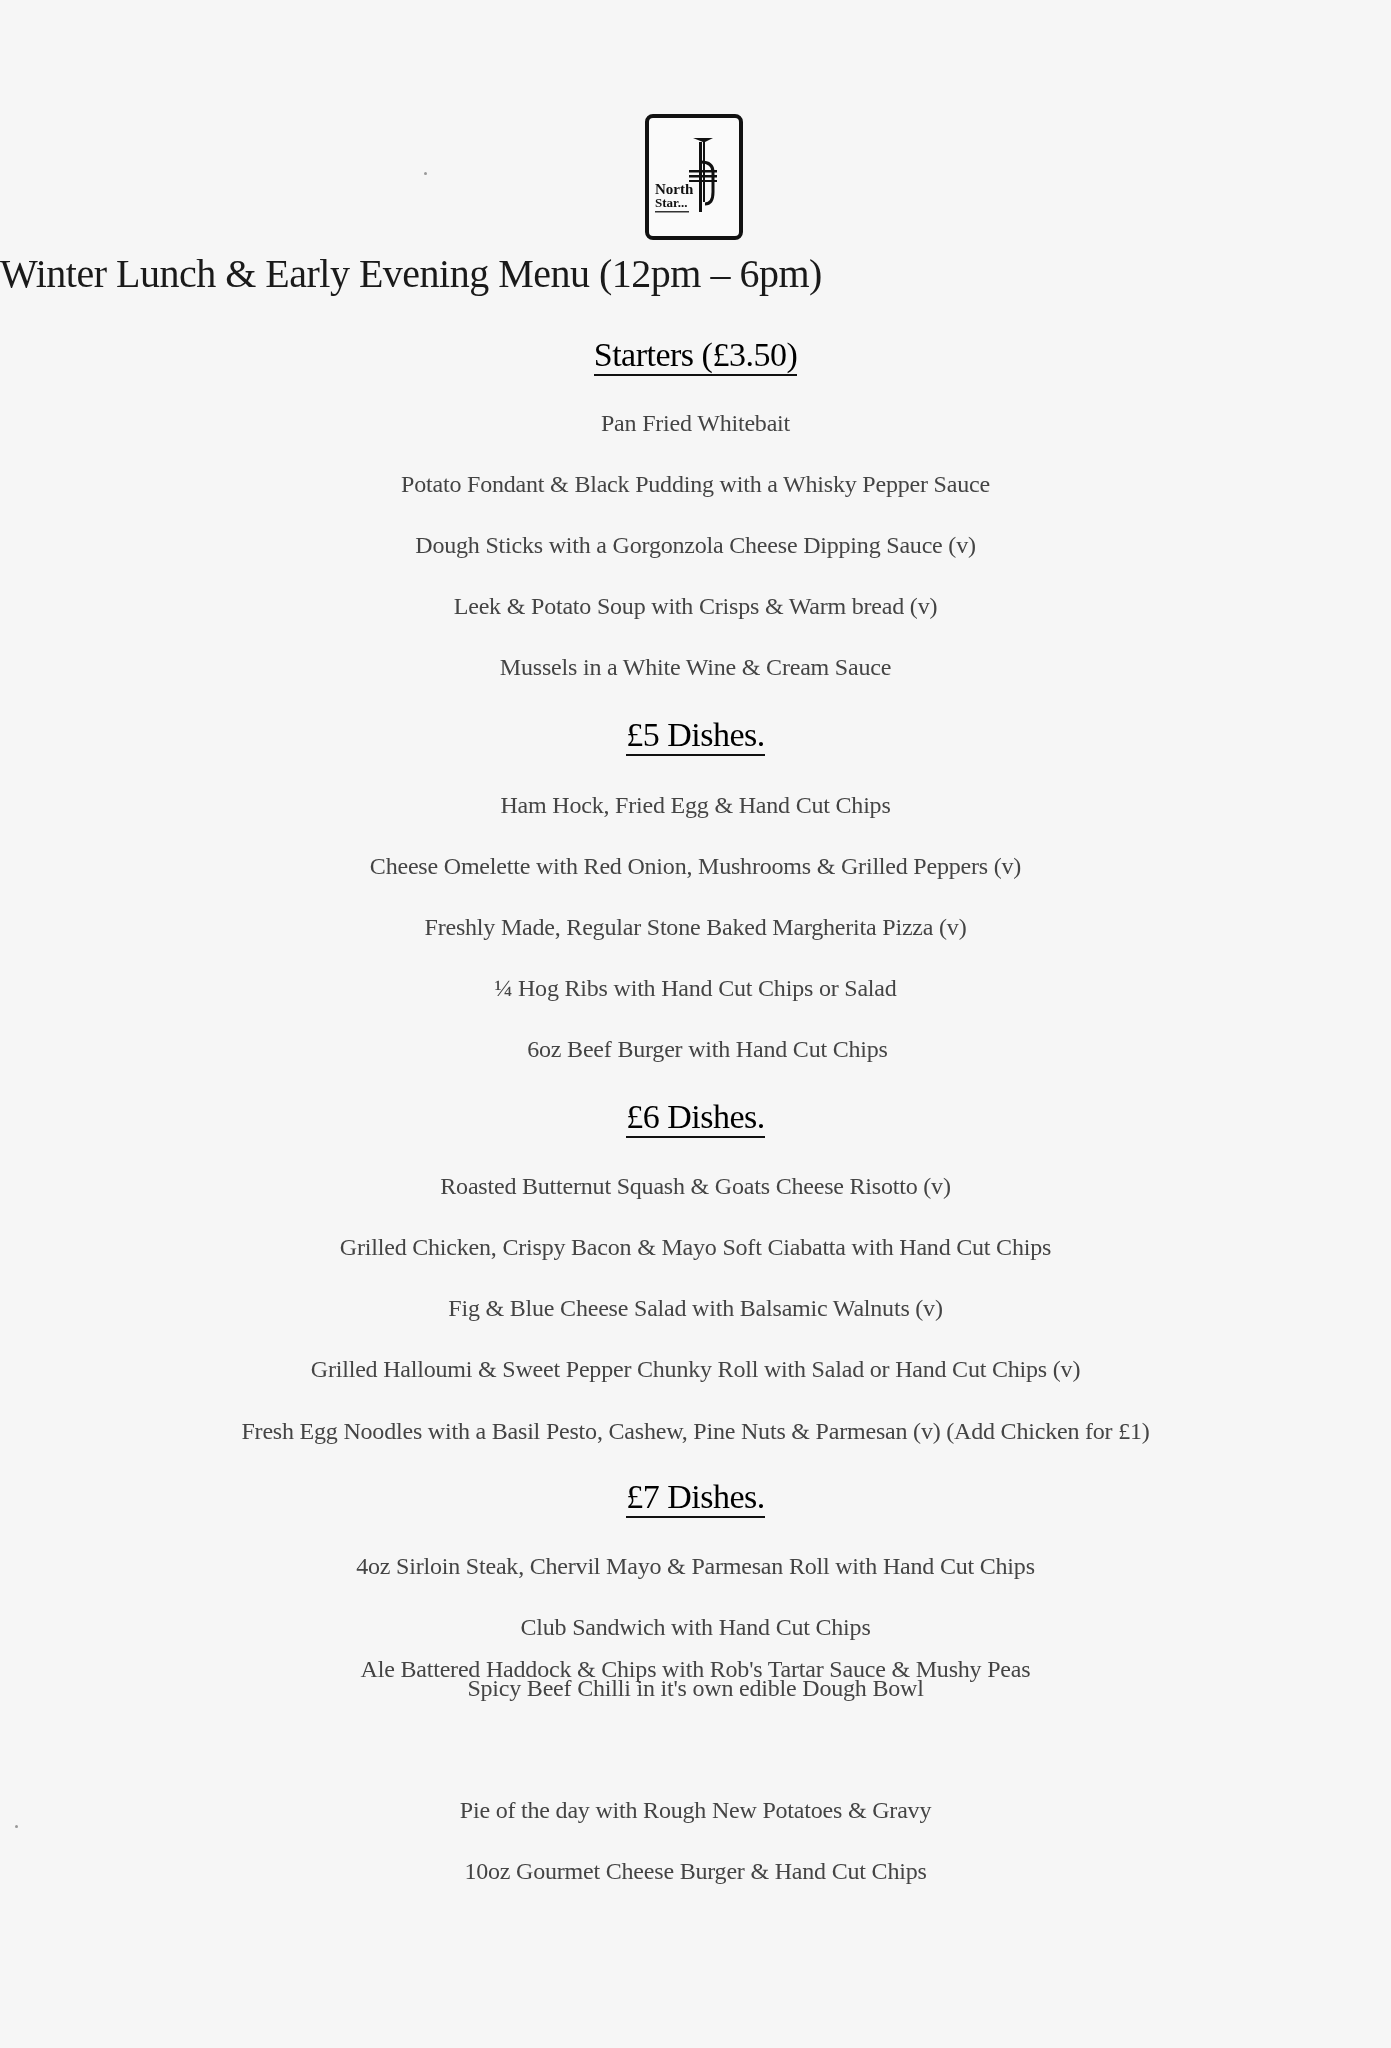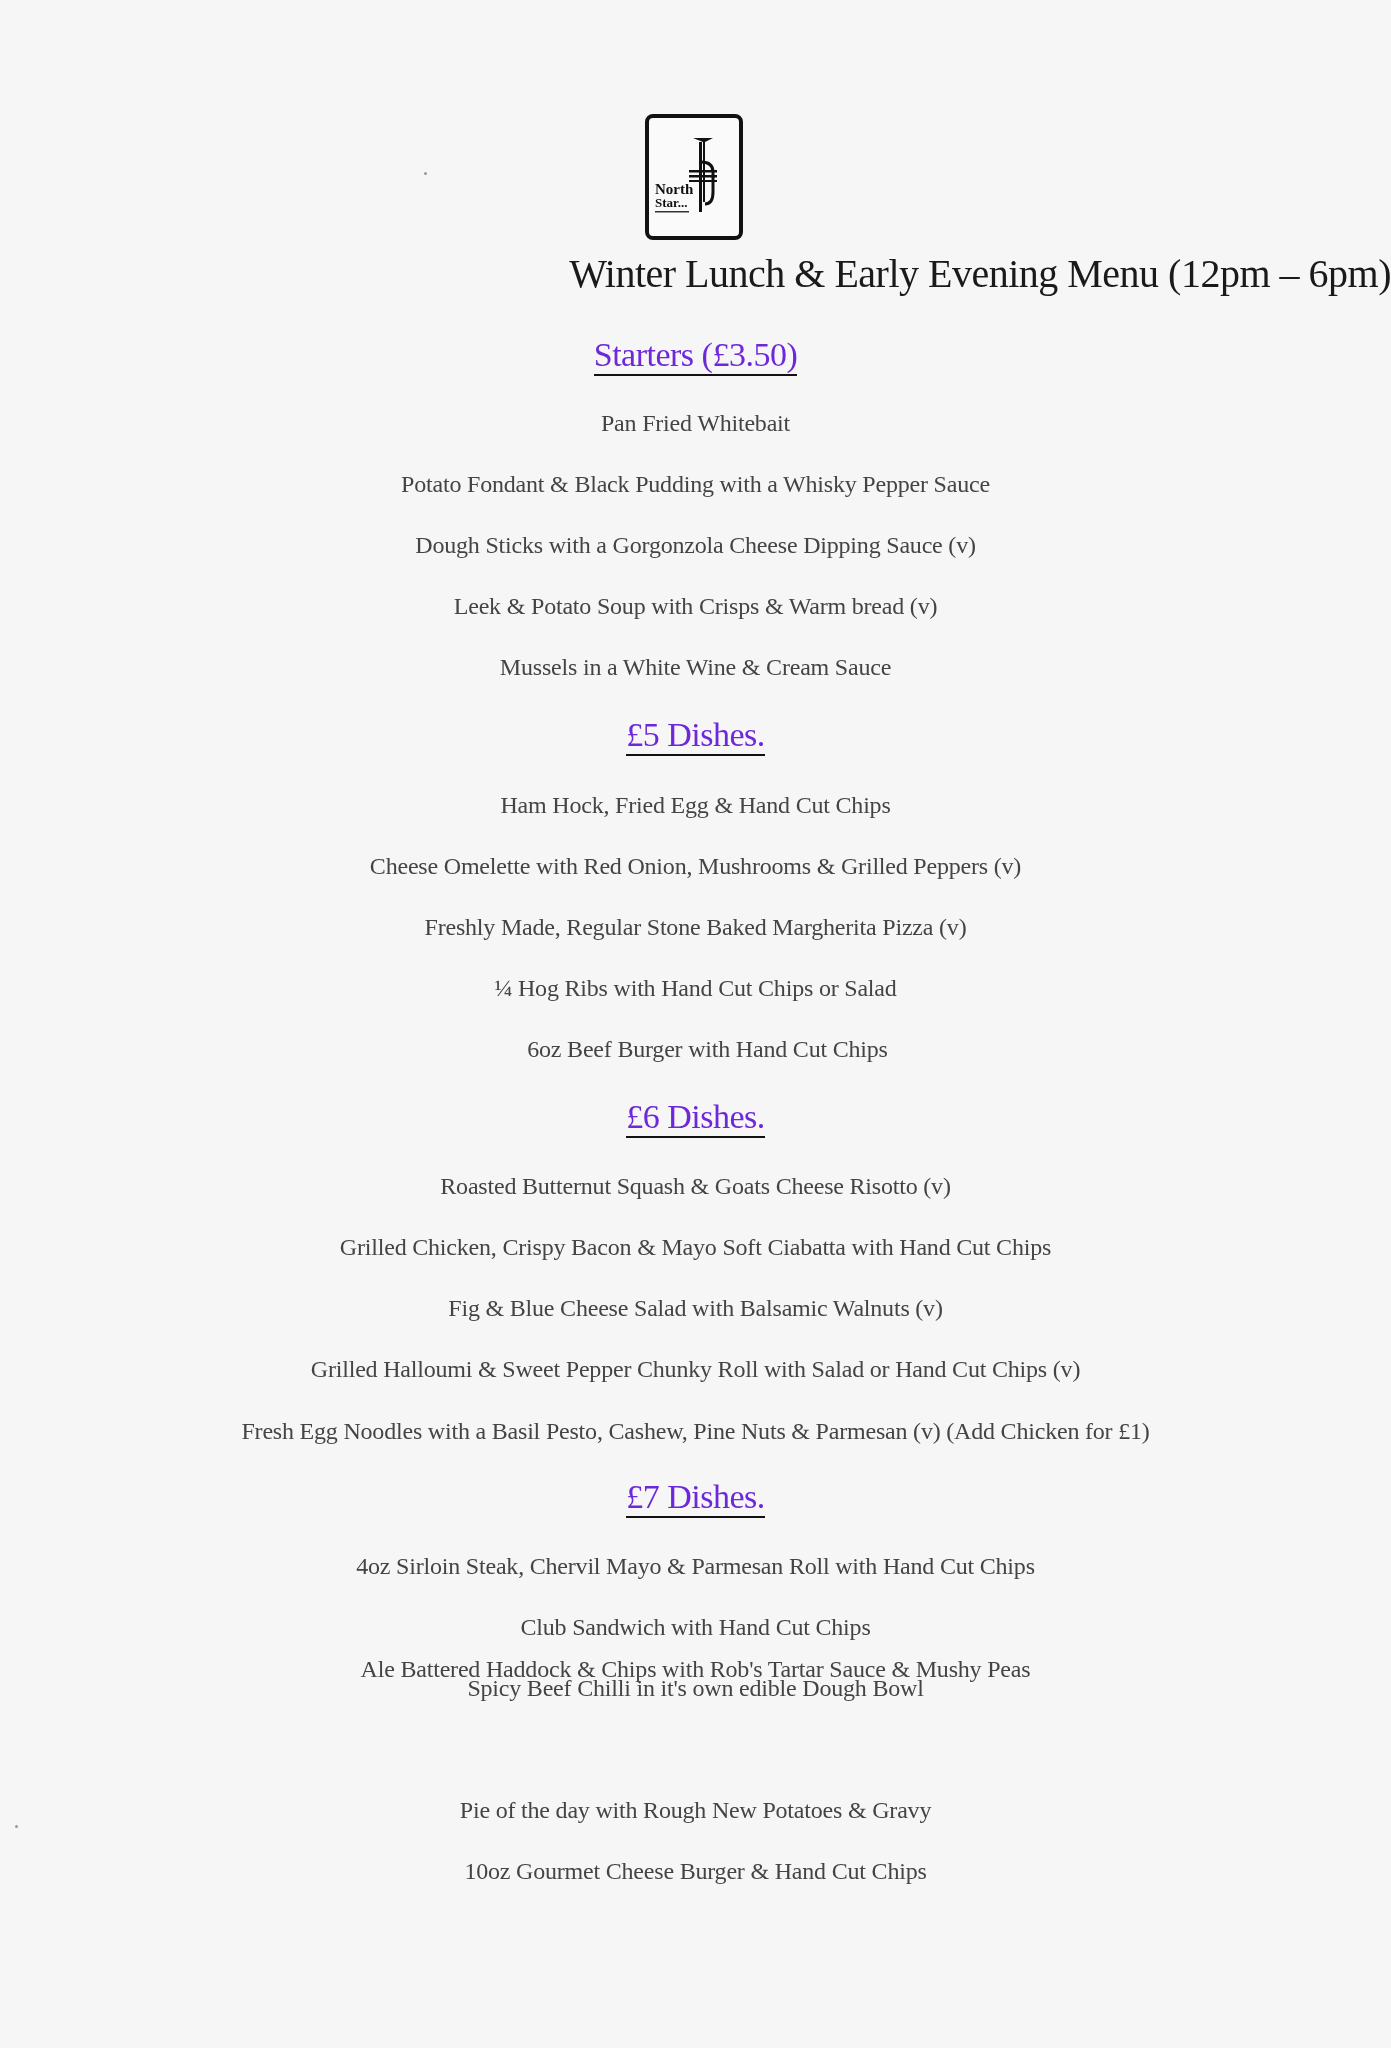--- a/index.html
+++ b/index.html
@@ -29,32 +29,31 @@
       box-sizing: border-box;
       border: 4px solid #111;
       border-radius: 8px;
       background: #fafafa;
     }
     .logo svg { display: block; width: 100%; height: 100%; }
     .title {
       position: absolute;
       left: 0; right: 0;
       top: 250px;
-      text-align: right;
+      text-align: left;
       font-size: 40px;
       letter-spacing: -0.5px;
       color: #1a1a1a;
-      padding-left: 47px;
     }
     .section-heading {
       position: absolute;
       left: 0; right: 0;
       text-align: center;
       font-size: 34px;
-      color: #6d28d9;
+      color: #000000;
       letter-spacing: -0.5px;
     }
     .section-heading span {
       border-bottom: 2.5px solid #111;
       padding-bottom: 1px;
     }
     .item {
       position: absolute;
       left: 0; right: 0;
       text-align: center;

